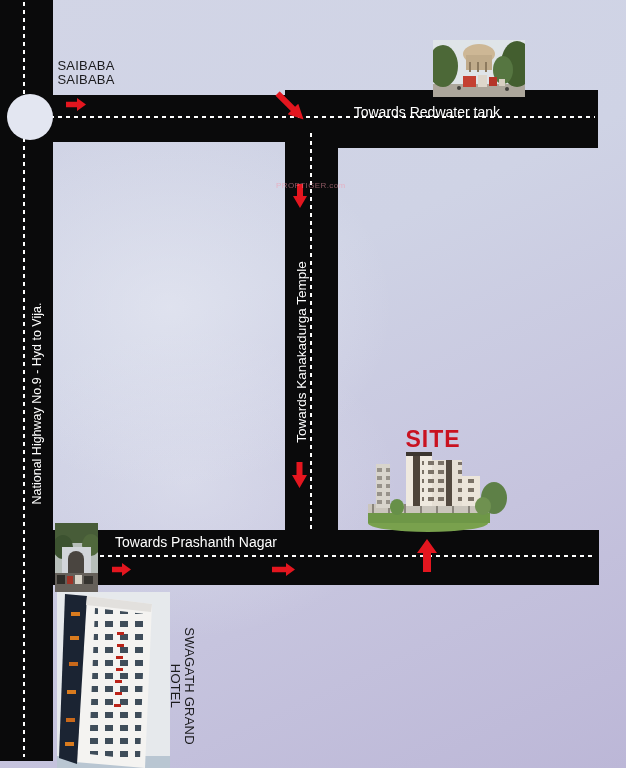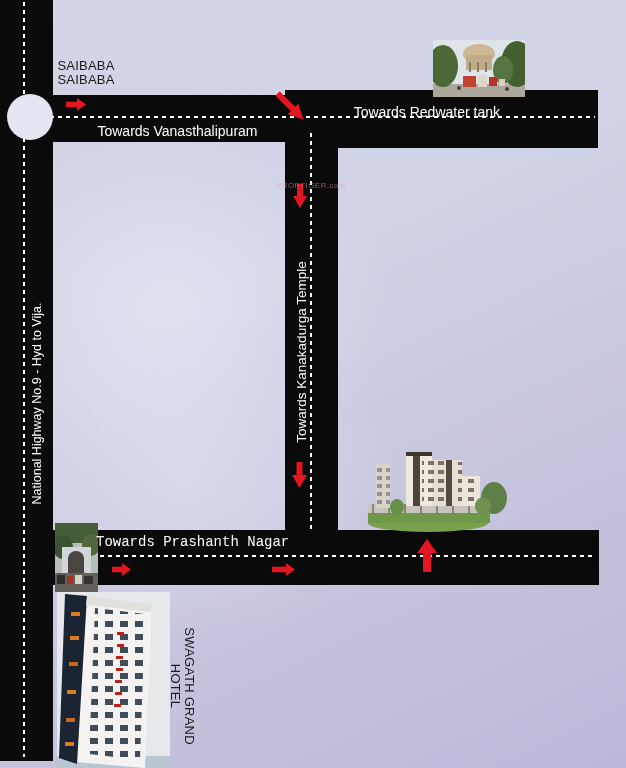--- a/index.html
+++ b/index.html
@@ -156,42 +156,42 @@
     <rect x="80" y="10" width="6" height="46" fill="#53493f"></rect>
     <rect x="56" y="8" width="22" height="48" fill="url(#pw-site)"></rect>
     <rect x="88" y="12" width="8" height="44" fill="url(#pw-site)"></rect>
     <rect x="96" y="26" width="18" height="30" fill="#ece5da"></rect>
     <rect x="98" y="28" width="14" height="28" fill="url(#pw-site)"></rect>
     <ellipse cx="128" cy="48" rx="13" ry="16" fill="#5e8047"></ellipse>
     <ellipse cx="117" cy="56" rx="8" ry="9" fill="#6f9150"></ellipse>
     <ellipse cx="31" cy="57" rx="7" ry="8" fill="#679049"></ellipse>
   </svg>
 
-  <div class="road-label" style="left:95px;top:124px;width:165px;">
-    <span>Towards Vanasthalipuram</span>
-  </div>
   <div class="road-label" style="left:350px;top:105px;width:150px;text-align:right;">
     <span>Towards Redwater tank</span>
   </div>
-  <div class="road-label" style="left:96px;top:535px;width:168px;font-family:Liberation Mono, monospace;">
+  <div class="road-label" style="left:112px;top:535px;width:168px;">
     <span>Towards Prashanth Nagar</span>
   </div>
   <div class="road-label rot-ccw" style="left:200px;top:344px;width:204px;height:16px;font-size:13.5px;">
     <span>Towards Kanakadurga Temple</span>
   </div>
   <div class="road-label rot-ccw" style="left:-73px;top:396px;width:220px;height:15px;font-size:12.5px;">
     <span>National Highway No.9 - Hyd to Vija.</span>
   </div>
 
   <div class="lm-label" style="left:38px;top:59px;width:96px;">
     <div>SAIBABA</div>
     <div>SAIBABA</div>
   </div>
   <div class="lm-label rot-cw" style="left:106px;top:671px;width:150px;height:30px;">
     <div>SWAGATH GRAND</div>
     <div>HOTEL</div>
   </div>
+  <div class="site-label">
+    <span>SITE</span>
+  </div>
 
   <div class="watermark">
     <span>PROPTIGER.com</span>
   </div>
 
 </div>
 
 </body></html>

